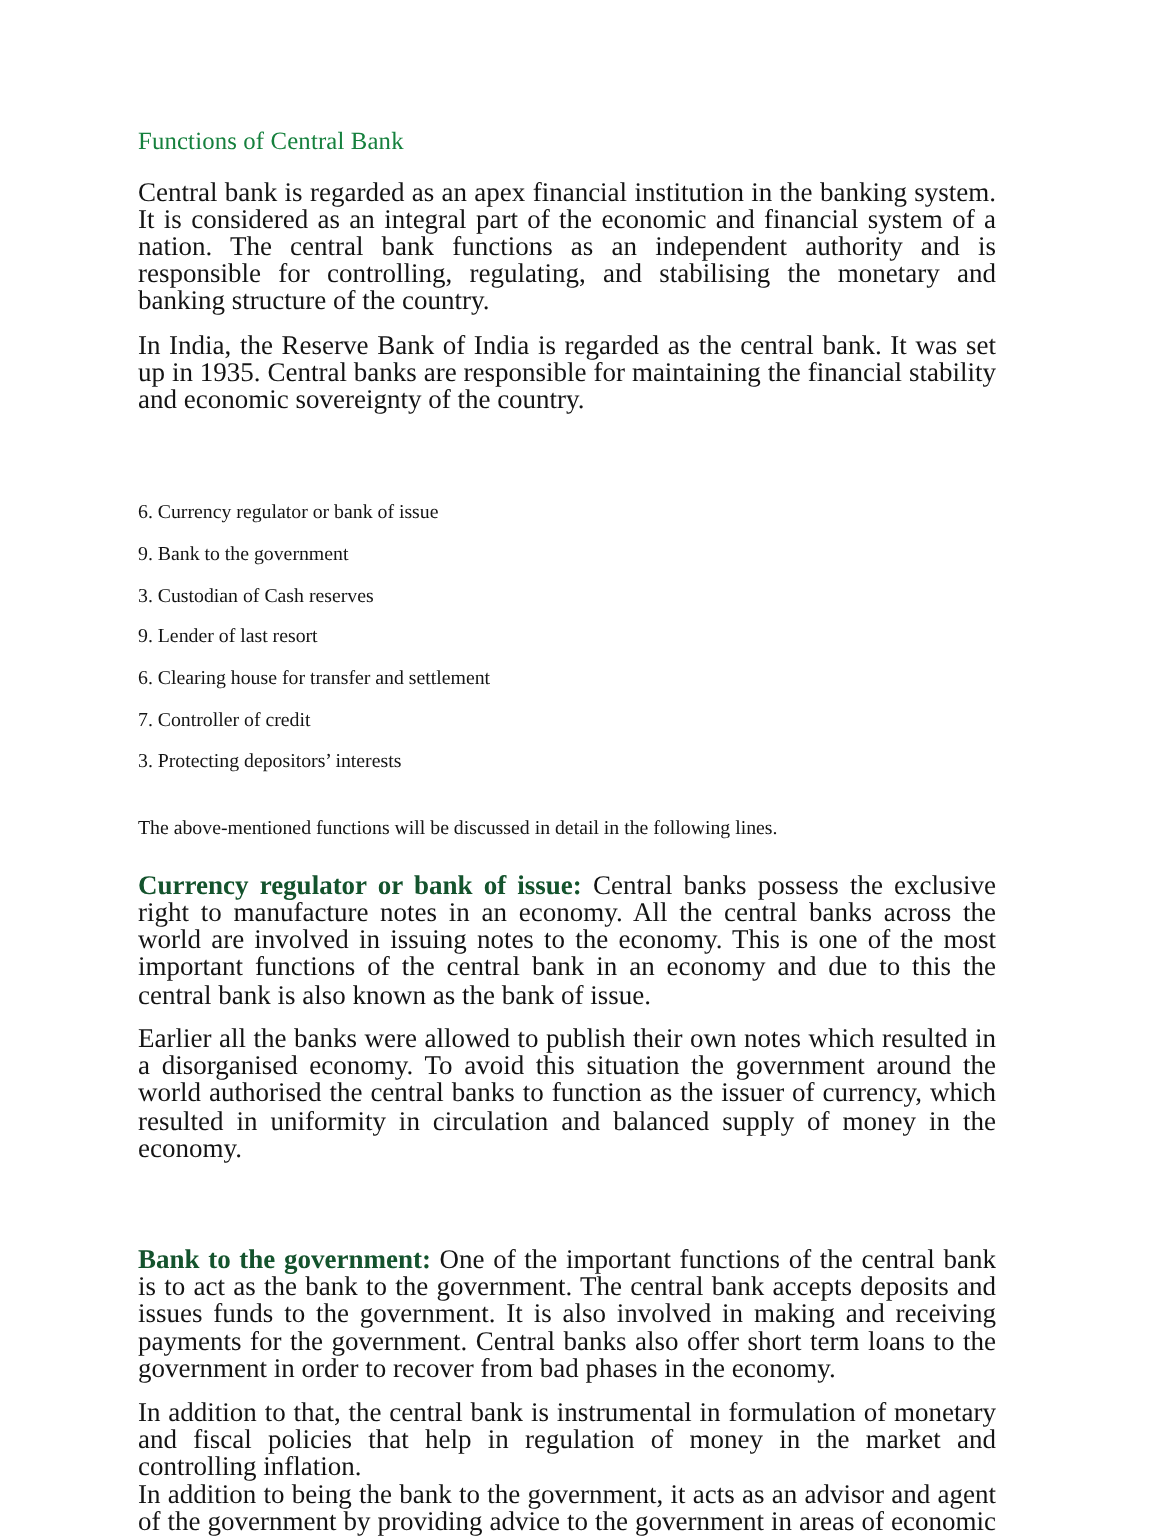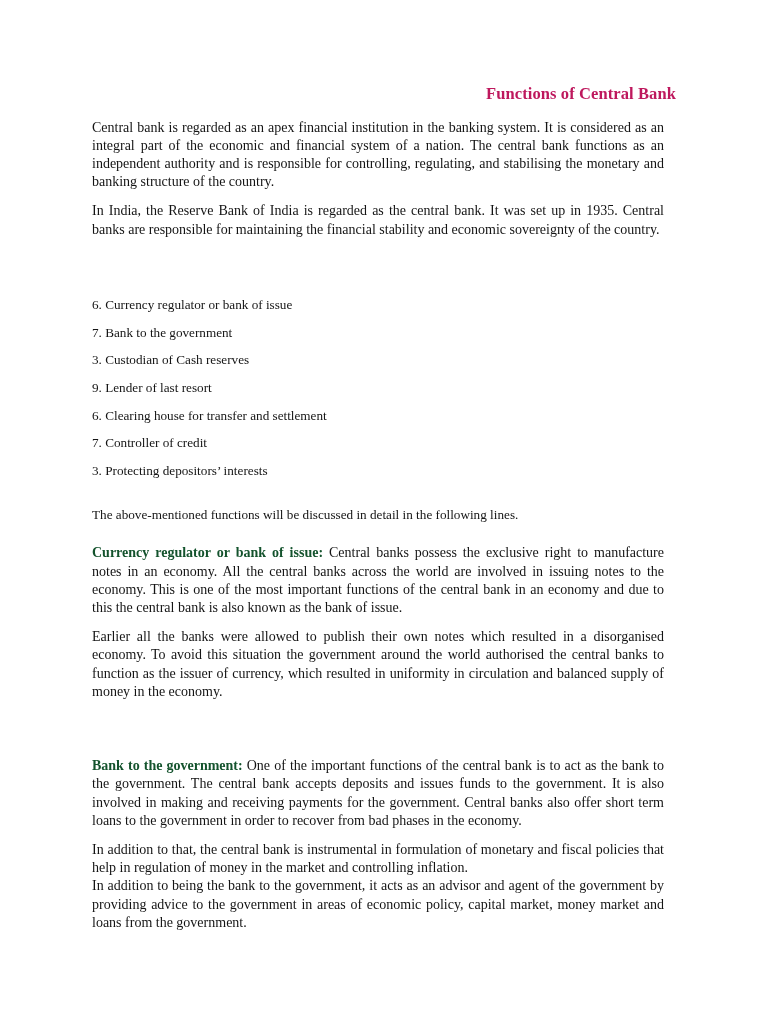--- a/index.html
+++ b/index.html
@@ -24,30 +24,29 @@
   }
   .content {
     position: absolute;
     left: 92px;
     top: 84px;
     width: 584px;
   }
   h1.doc-title {
     font-family: "Liberation Serif", "DejaVu Serif", serif;
     font-size: 16.5px;
-    font-weight: bold;
-    color: #be185d;
+    font-weight: normal;
+    color: #15803d;
     margin: 0 0 14px 0;
     padding: 0;
     line-height: 1.25;
     letter-spacing: 0.1px;
-    text-align: right;
   }
   p.para {
-    font-size: 14px;
+    font-size: 18px;
     line-height: 18.2px;
     margin: 0 12px 11px 0;
     padding: 0;
     text-align: justify;
     text-justify: inter-word;
     color: #141414;
   }
   p.para.last-of-block {
     margin-bottom: 0;
   }
@@ -102,21 +101,21 @@
 
     <p class="para">In India, the Reserve Bank of India is regarded as the central bank. It was set up in 1935. Central banks are responsible for maintaining the financial stability and economic sovereignty of the country.</p>
 
     <div class="gap-lg"></div>
 
 
     <div class="gap-md"></div>
 
     <ol class="fn-list">
       <li>6. Currency regulator or bank of issue</li>
-      <li>7. Bank to the government</li>
+      <li>9. Bank to the government</li>
       <li>3. Custodian of Cash reserves</li>
       <li>9. Lender of last resort</li>
       <li>6. Clearing house for transfer and settlement</li>
       <li>7. Controller of credit</li>
       <li>3. Protecting depositors’ interests</li>
     </ol>
 
     <div class="gap-lg"></div>
 
     <p class="intro-line">The above-mentioned functions will be discussed in detail in the following lines.</p>

